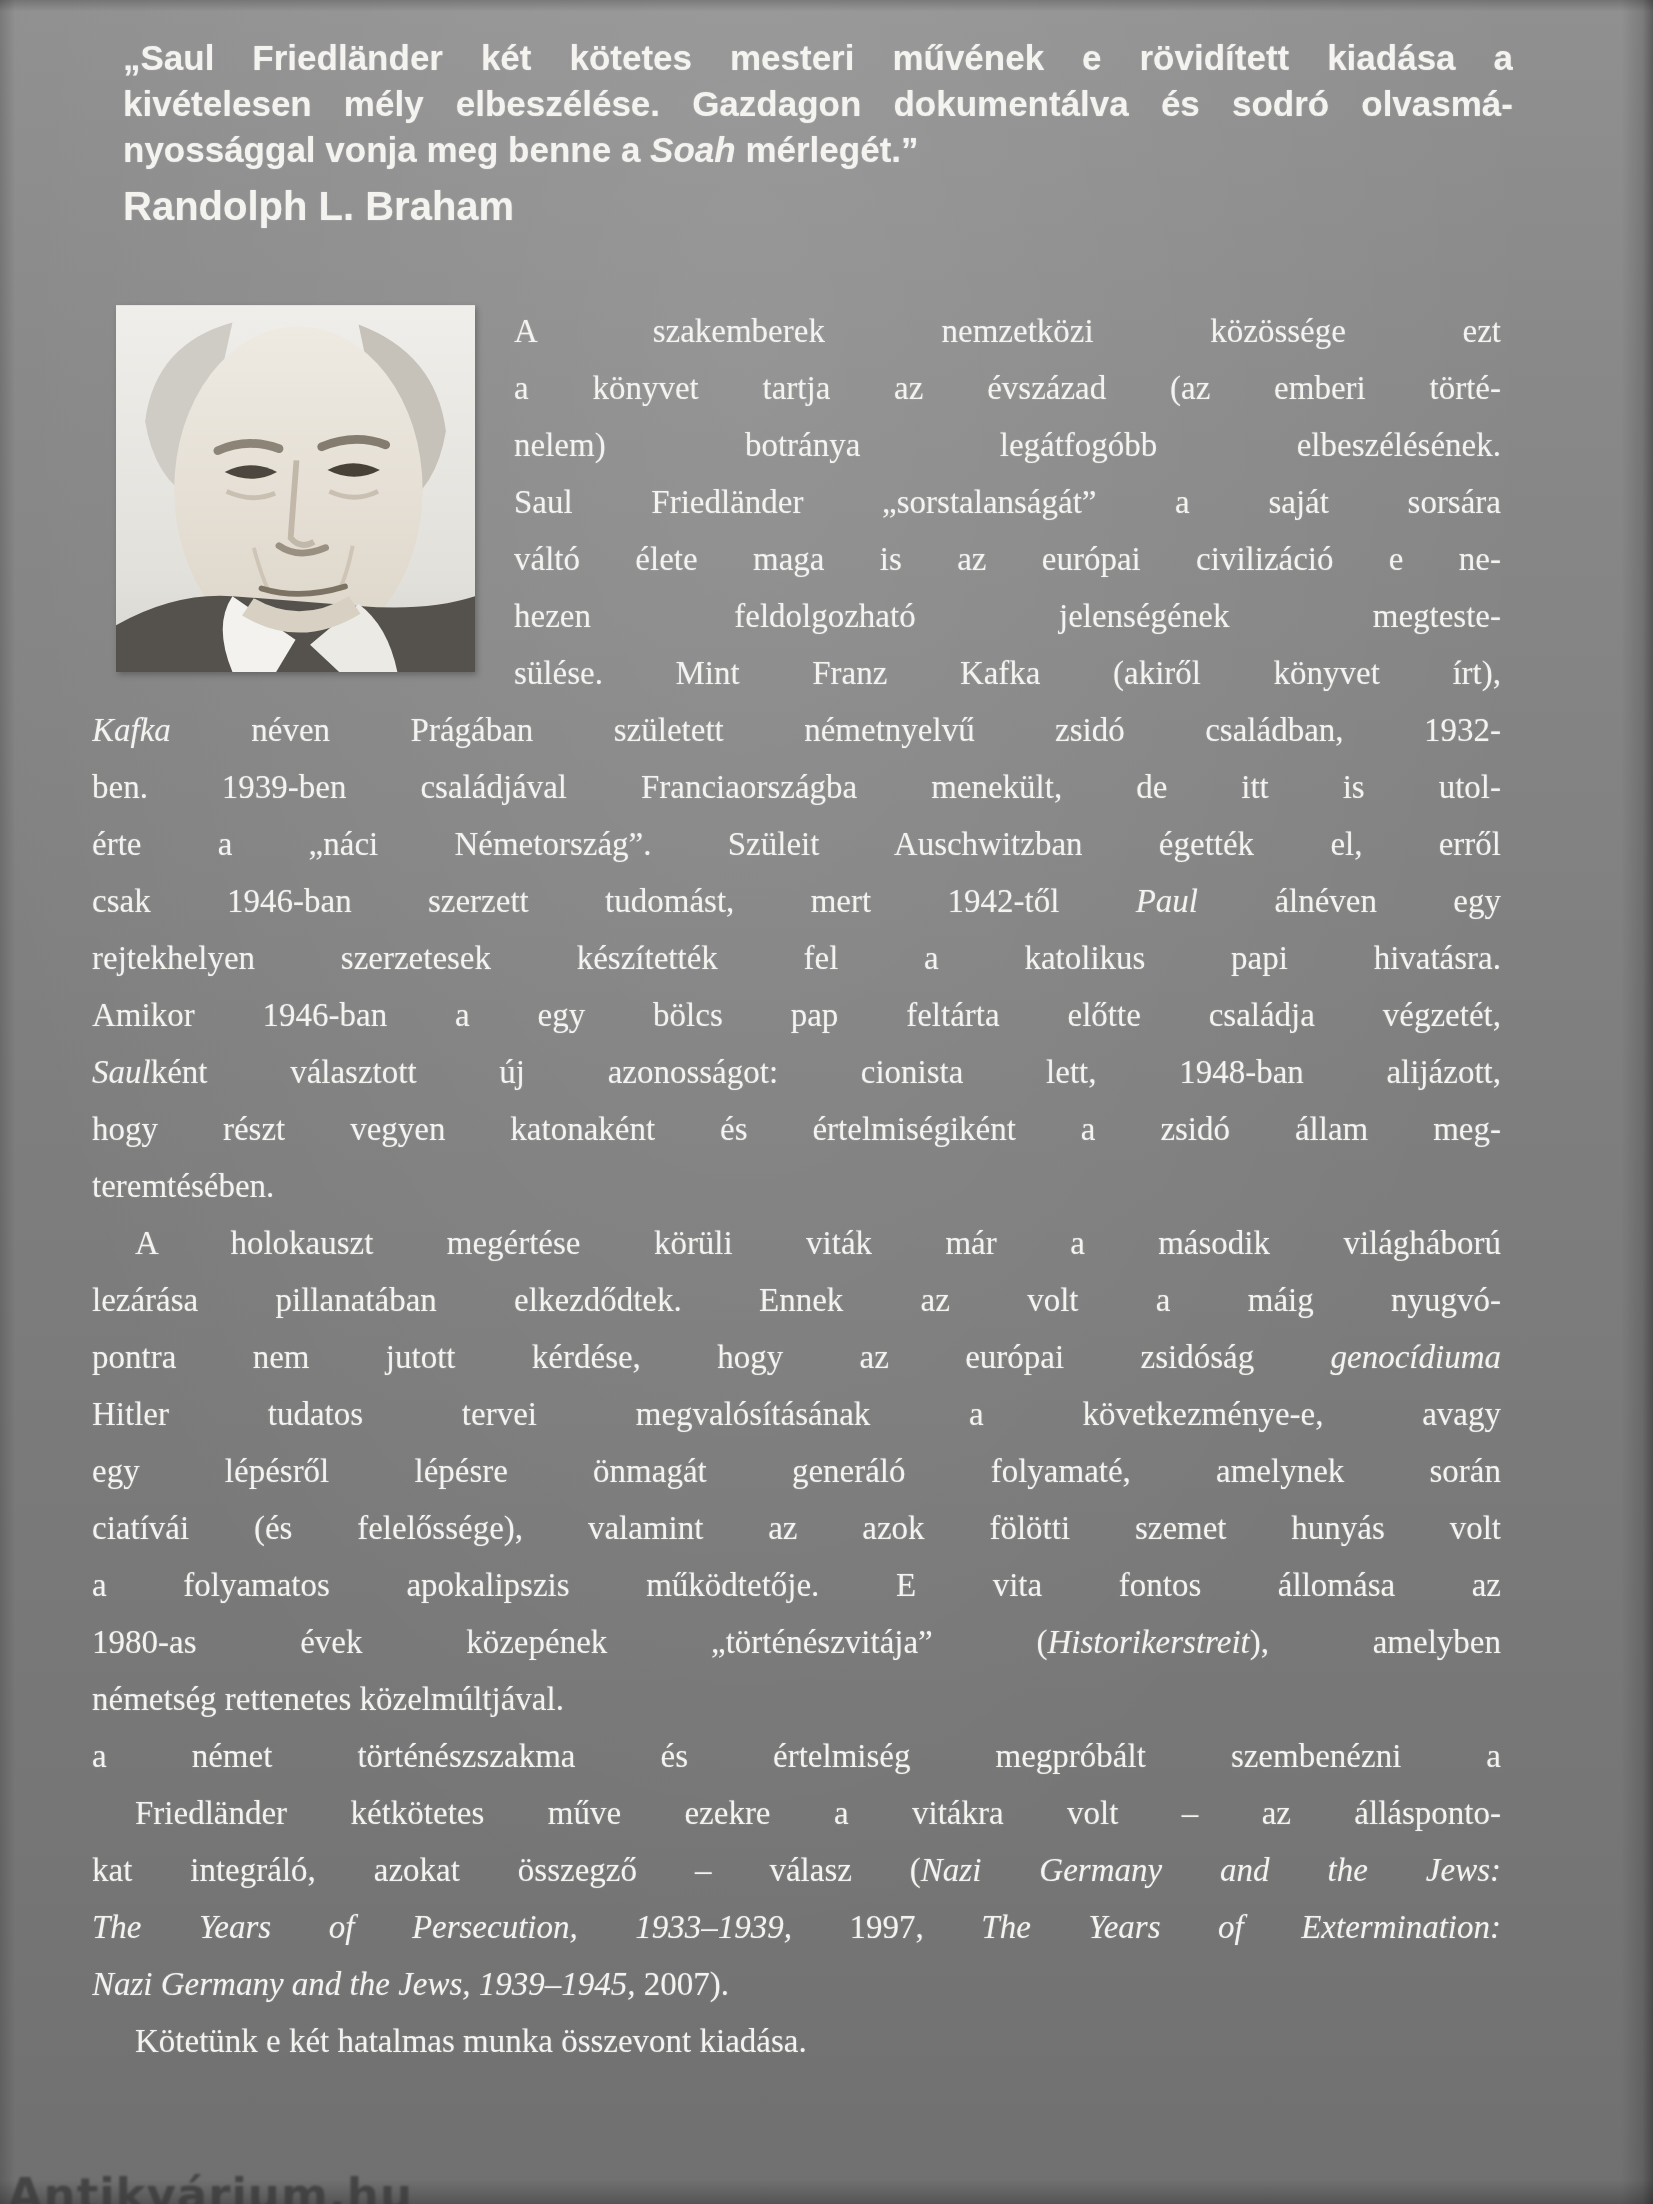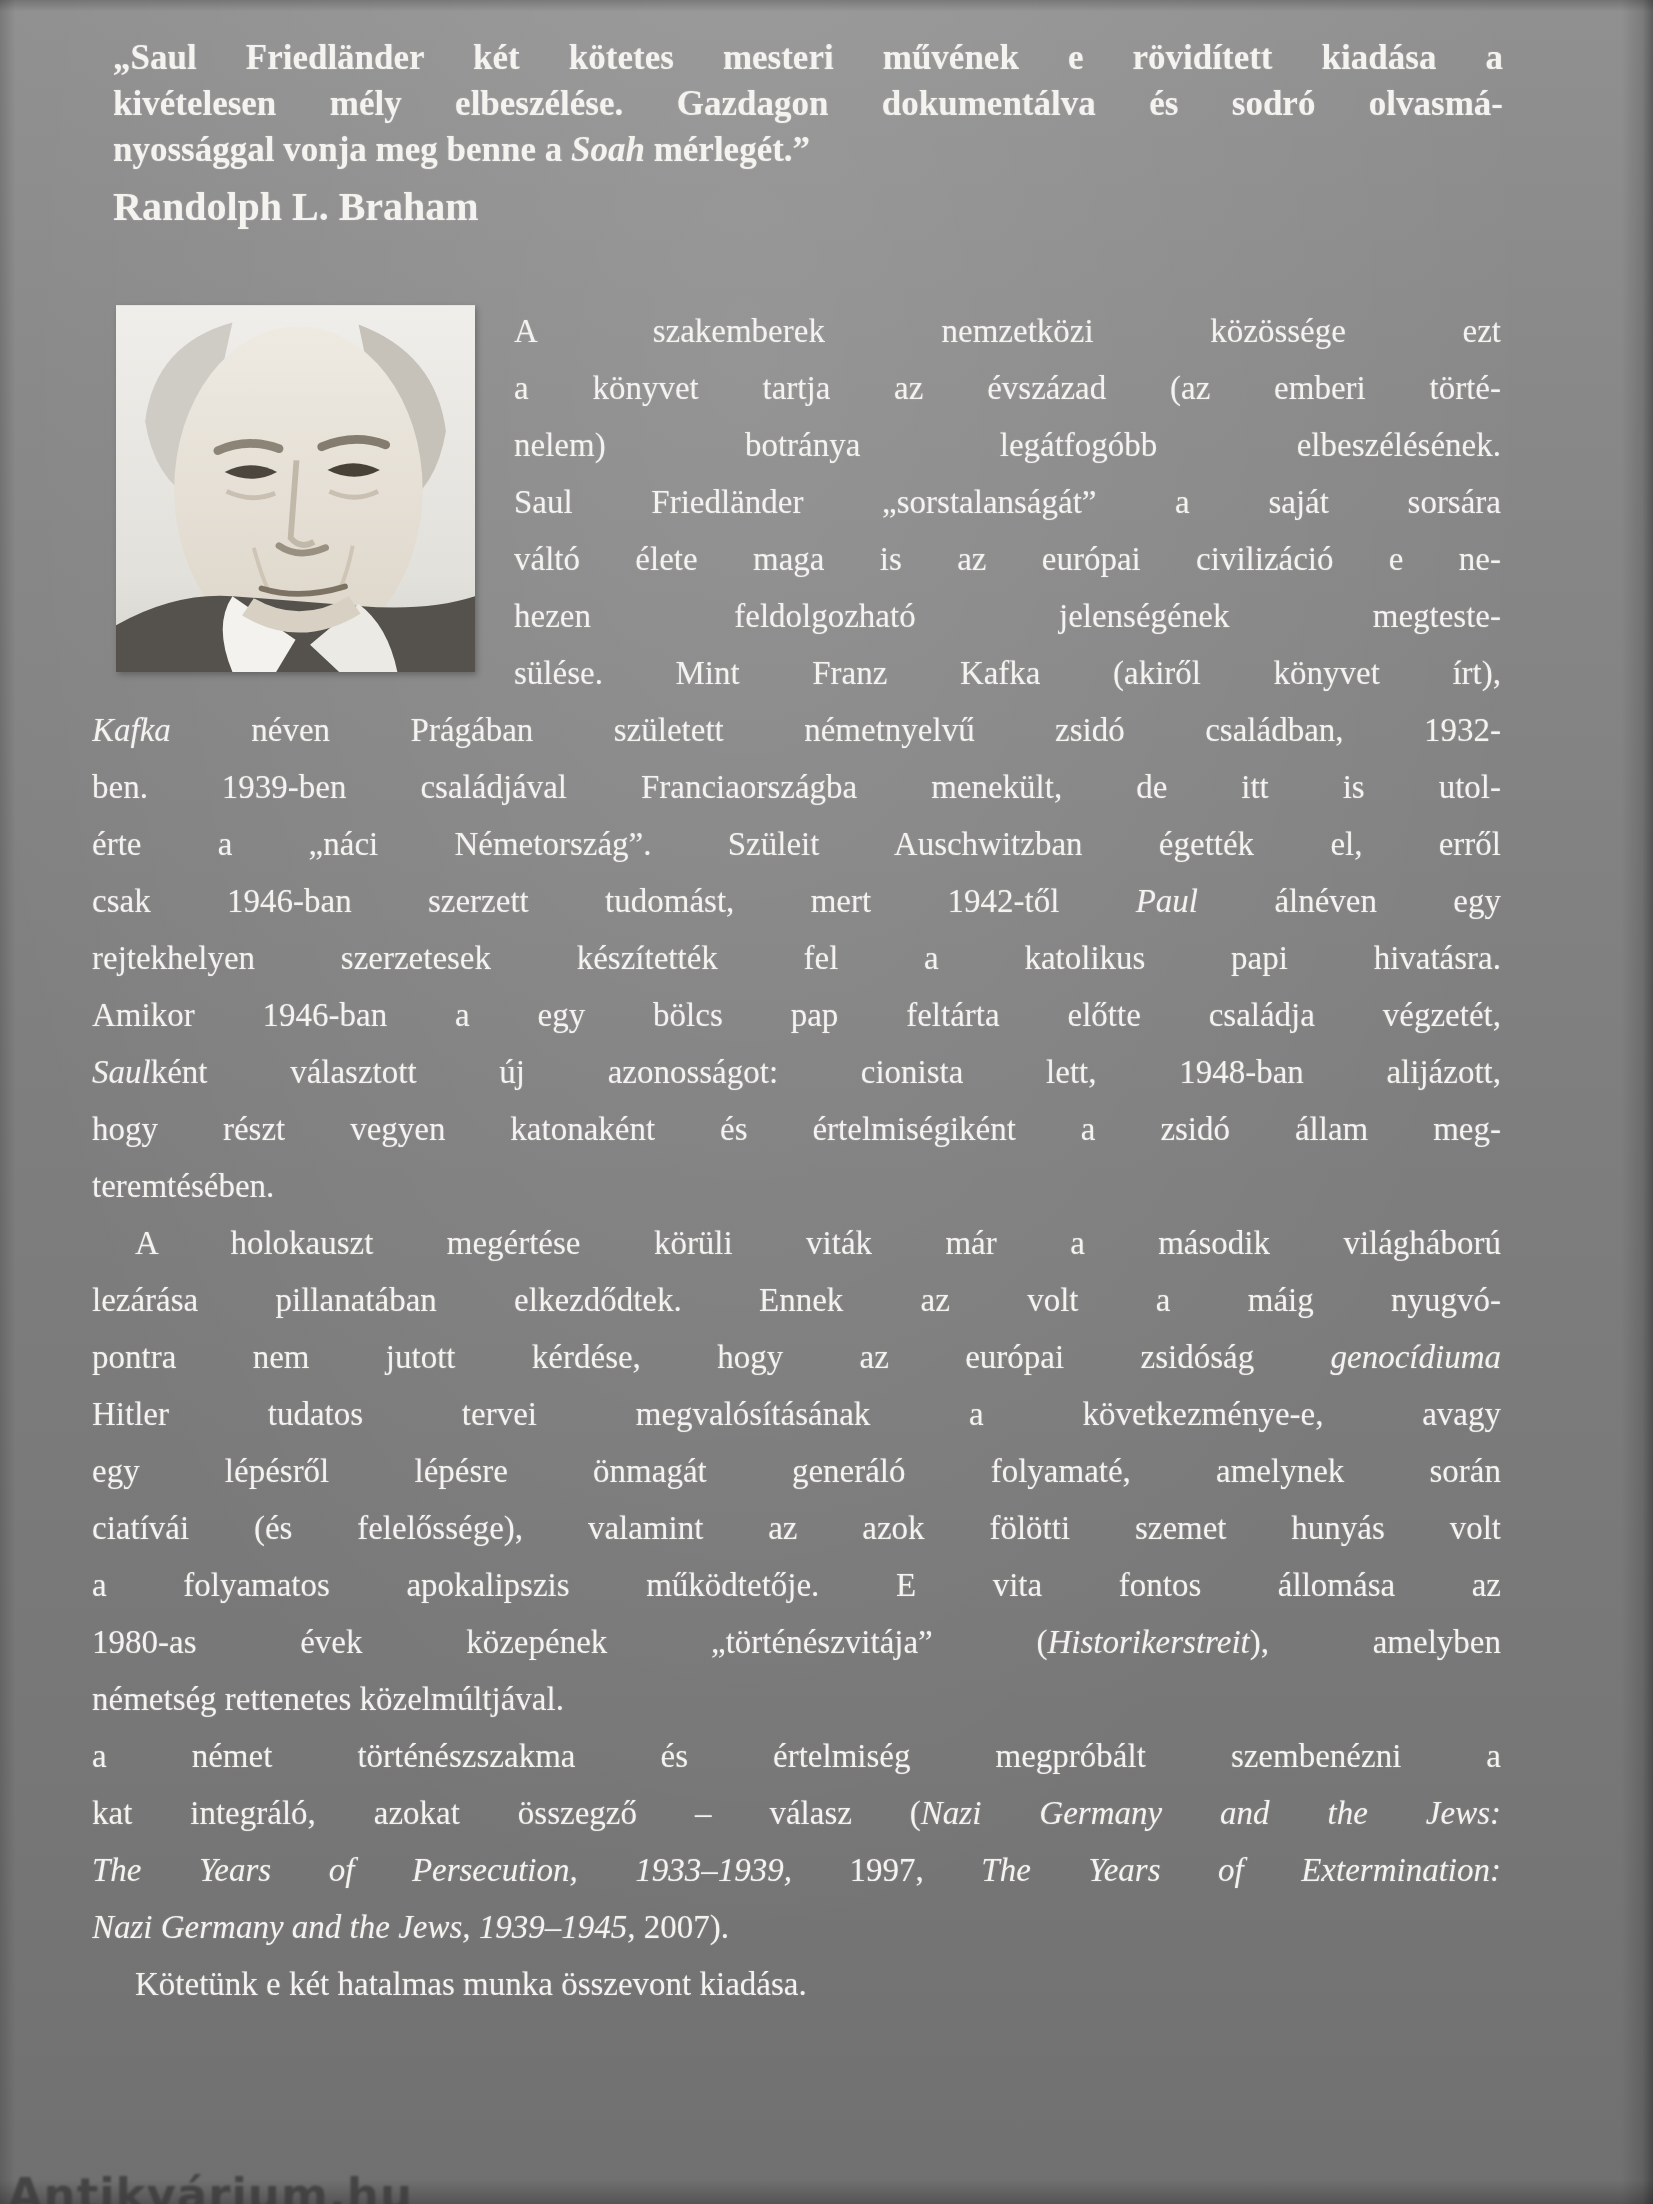--- a/index.html
+++ b/index.html
@@ -15,22 +15,22 @@
       linear-gradient(90deg, rgba(0,0,0,.16) 0px, rgba(0,0,0,0) 15.5px),
       linear-gradient(270deg, rgba(0,0,0,.38) 0px, rgba(0,0,0,.14) 11.6px, rgba(0,0,0,0) 33px),
       linear-gradient(0deg, rgba(0,0,0,.26) 0px, rgba(0,0,0,0) 25px),
       linear-gradient(180deg, rgba(0,0,0,.20) 0px, rgba(0,0,0,0) 11.6px),
       radial-gradient(ellipse at 45% 16%, rgba(255,255,255,.10), rgba(0,0,0,0) 62%),
       linear-gradient(180deg, #909090 0%, #888 18%, #7e7e7e 50%, #767676 82%, #707070 100%);
   }
   .txt{color:var(--text,#f4f3f0);text-shadow:0 0 1.9px rgba(255,255,255,.30);}
   
   #quote-block{
-    position:absolute;top:35px;left:113px;width:1390px;
-    font-family:Liberation Serif, serif;font-weight:700;
+    position:absolute;top:35px;left:123px;width:1390px;
+    font-family:Liberation Sans, sans-serif;font-weight:700;
   }
   .qline{
     font-size:35px;line-height:46px;height:46px;overflow:hidden;
     text-align:justify;text-align-last:justify;white-space:normal;
   }
   .qline.nojust{text-align-last:left;}
   #attribution{
     margin-top:11.6px;font-size:40px;line-height:43px;
     text-align:left;padding-right:103px;
   }
@@ -129,20 +129,21 @@
       <div class="bline ind"><span>A holokauszt megértése körüli viták már a második világháború</span></div>
       <div class="bline"><span>lezárása pillanatában elkezdődtek. Ennek az volt a máig nyugvó-</span></div>
       <div class="bline"><span>pontra nem jutott kérdése, hogy az európai zsidóság </span><span class="it">genocídiuma</span></div>
       <div class="bline"><span>Hitler tudatos tervei megvalósításának a következménye-e, avagy</span></div>
       <div class="bline"><span>egy lépésről lépésre önmagát generáló folyamaté, amelynek során</span></div>
       <div class="bline"><span>ciatívái (és felelőssége), valamint az azok fölötti szemet hunyás volt</span></div>
       <div class="bline"><span>a folyamatos apokalipszis működtetője. E vita fontos állomása az</span></div>
       <div class="bline"><span>1980-as évek közepének „történészvitája” (</span><span class="it">Historikerstreit</span><span>), amelyben</span></div>
       <div class="bline last"><span>németség rettenetes közelmúltjával.</span></div>
       <div class="bline"><span>a német történészszakma és értelmiség megpróbált szembenézni a</span></div>
+      <div class="bline ind"><span>Friedländer kétkötetes műve ezekre a vitákra volt – az állásponto-</span></div>
       <div class="bline"><span>kat integráló, azokat összegző – válasz (</span><span class="it">Nazi Germany and the Jews:</span></div>
       <div class="bline"><span class="it">The Years of Persecution, 1933–1939,</span><span> 1997, </span><span class="it">The Years of Extermination:</span></div>
       <div class="bline last"><span class="it">Nazi Germany and the Jews, 1939–1945,</span><span> 2007).</span></div>
       <div class="bline last ind"><span>Kötetünk e két hatalmas munka összevont kiadása.</span></div>
     </div>
 
   <div id="watermark">Antikvárium.hu</div>
 
 </div>
 

